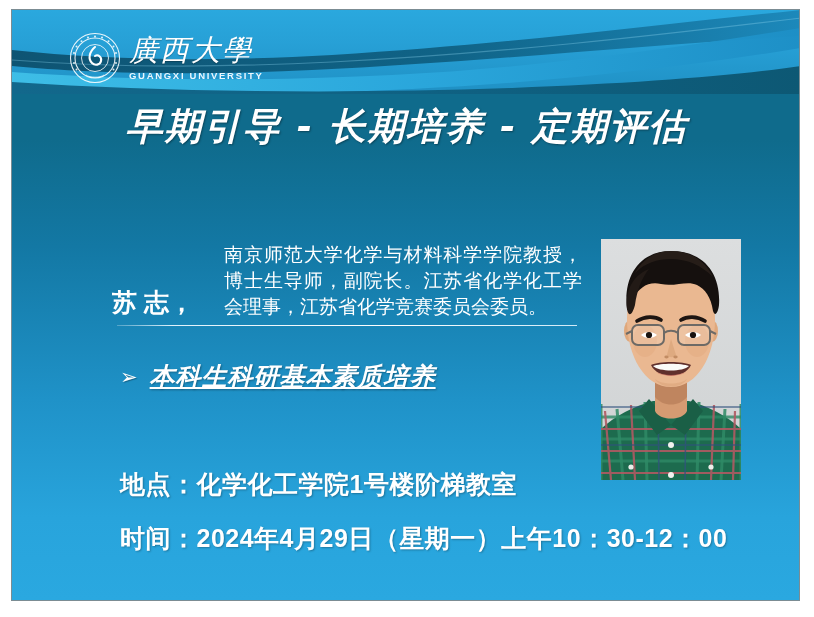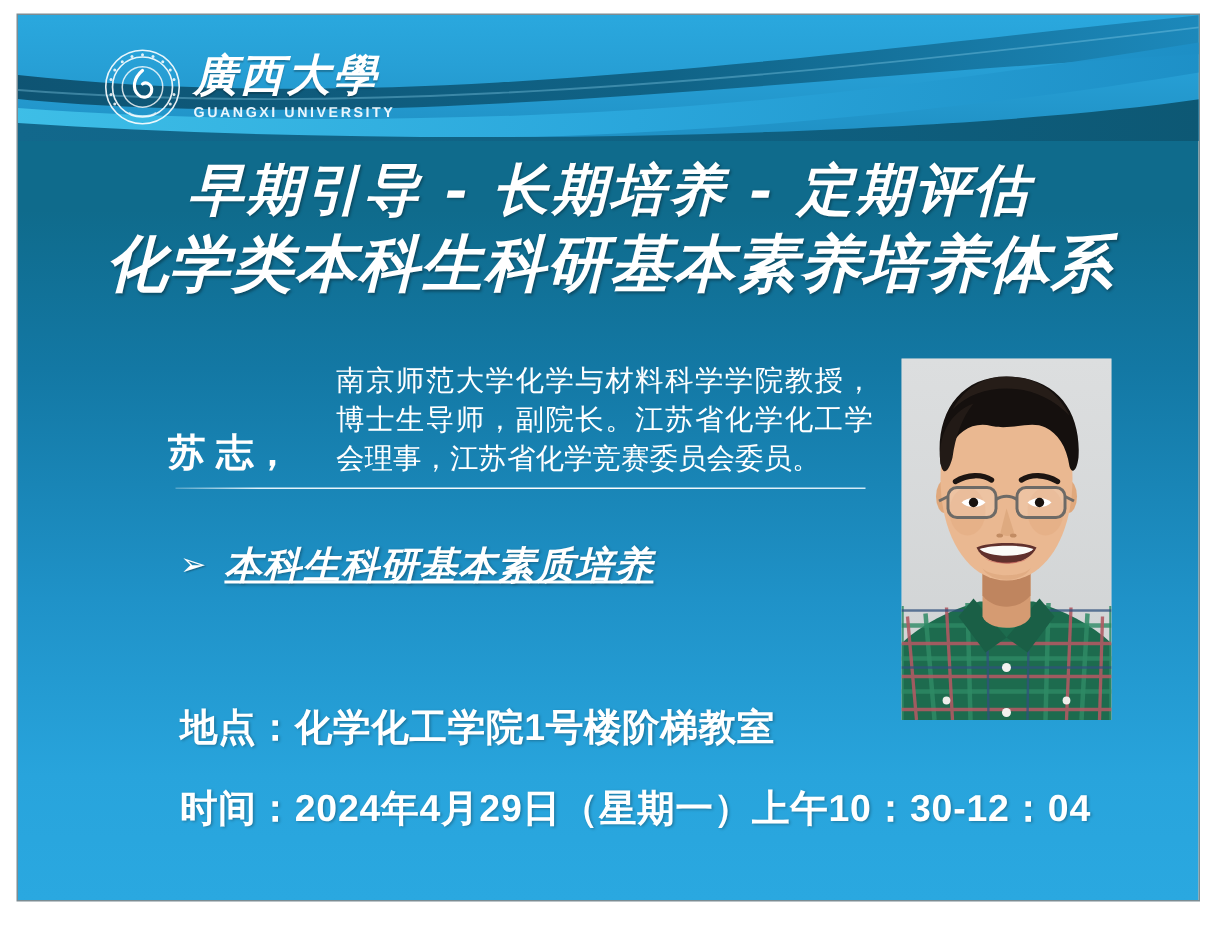--- a/index.html
+++ b/index.html
@@ -72,21 +72,21 @@
     margin-left: 8px;
     display: flex;
     flex-direction: column;
     justify-content: center;
     line-height: 1;
   }
   .logo-cn {
     color: #ffffff;
     font-family: "DejaVu Serif", "Liberation Serif", serif;
     font-size: 29px;
-    font-weight: 700;
+    font-weight: 400;
     letter-spacing: 2px;
     font-style: italic;
     text-shadow: 0 1px 1px rgba(0,0,0,.25);
     white-space: nowrap;
   }
   .logo-en {
     color: #eaf6fd;
     font-size: 9.5px;
     font-weight: 700;
     letter-spacing: 1.7px;
@@ -274,21 +274,20 @@
       </span>
       <span class="logo-text">
         <span class="logo-cn">廣西大學</span>
         <span class="logo-en">GUANGXI UNIVERSITY</span>
       </span>
     </div>
   </div>
 
   <div id="title-block">
     <div class="title-line title-line-1">早期引导 - 长期培养 - 定期评估</div>
-    <div class="title-line title-line-2">化学类本科生科研基本素养培养体系</div>
   </div>
 
   <div id="speaker">
     <div class="speaker-row">
       <div class="speaker-name">苏 志，</div>
       <div class="speaker-bio">南京师范大学化学与材料科学学院教授，博士生导师，副院长。江苏省化学化工学会理事，江苏省化学竞赛委员会委员。</div>
     </div>
   </div>
   <div id="speaker-rule"></div>
 
@@ -391,15 +390,15 @@
         <path d="M50 126 C58 122 82 122 90 126 C84 140 56 140 50 126 Z" fill="#60302c"></path>
         <path d="M52 127 C60 124 80 124 88 127 C82 133 58 133 52 127 Z" fill="#fbfbf8"></path>
         <path d="M55 133 C62 137 78 137 85 133 C78 138 62 138 55 133 Z" fill="#c9615b" opacity=".7"></path>
 
         <path d="M54 140 C60 146 80 146 86 140 C80 150 60 150 54 140 Z" fill="#d89f76" opacity=".5"></path>
       </g>
     </svg>
   </div>
 
   <div class="info-line" id="info-place">地点：化学化工学院1号楼阶梯教室</div>
-  <div class="info-line" id="info-time">时间：2024年4月29日（星期一）上午10：30-12：04</div>
+  <div class="info-line" id="info-time">时间：2024年4月29日（星期一）上午10：30-12：00</div>
 
 </div>
 
 </body></html>

